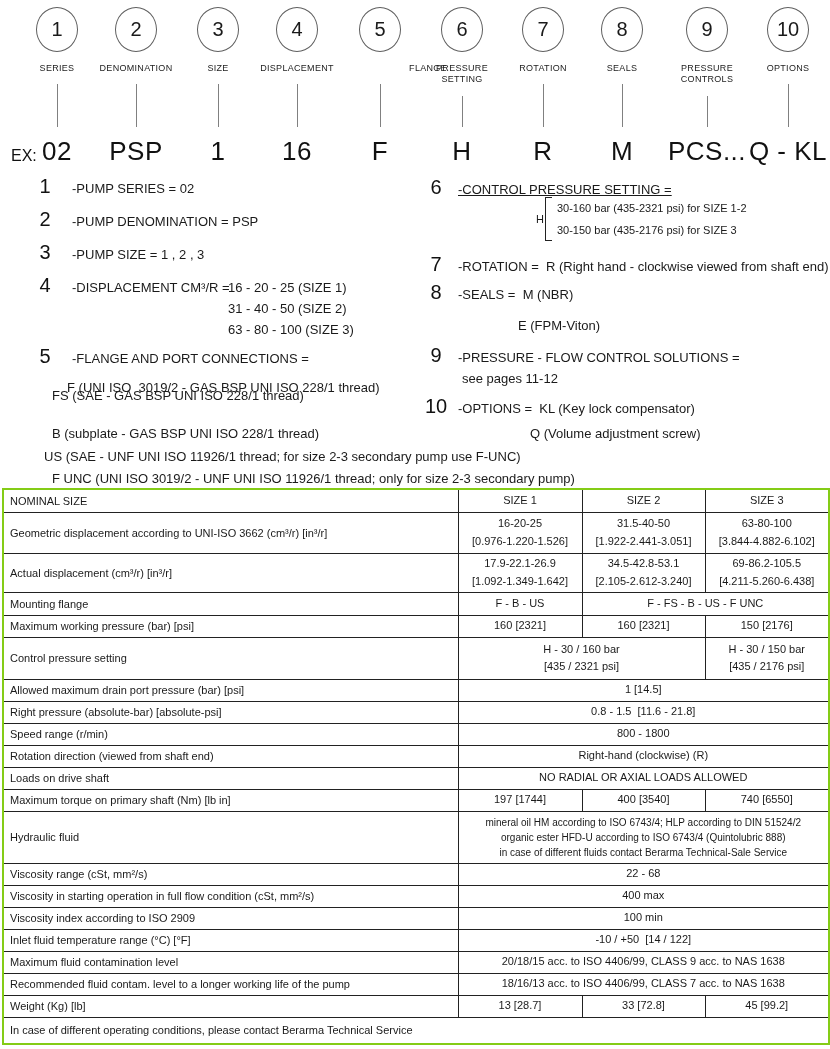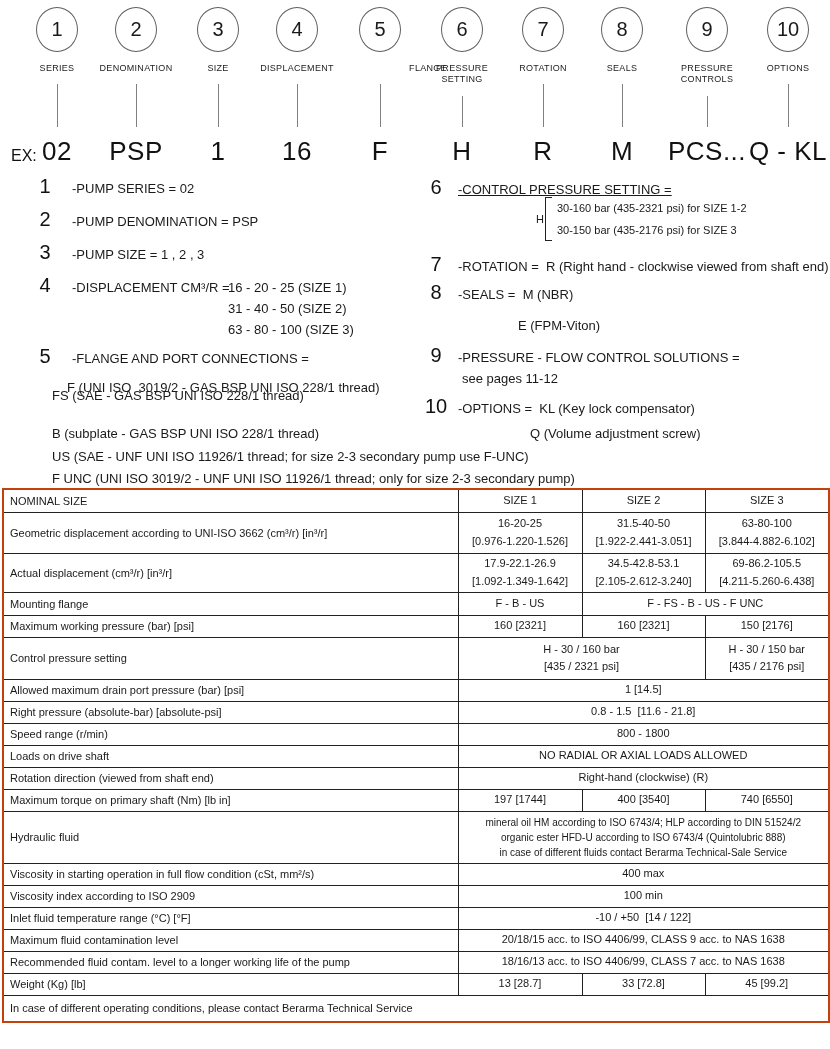--- a/index.html
+++ b/index.html
@@ -18,21 +18,21 @@
   
   .exp-num{position:absolute;font-size:20px;color:#111;text-align:center;}
   .exp-text{position:absolute;font-size:13px;color:#1a1a1a;white-space:pre;}
   .bracket-group{position:absolute;display:flex;align-items:center;}
   .bracket-h{font-size:11px;margin-right:1px;}
   .bracket-bar{width:6px;align-self:stretch;border-left:1.3px solid #222;
                border-top:1.3px solid #222;border-bottom:1.3px solid #222;}
   .bracket-lines div{font-size:11px;line-height:22px;padding-left:5px;white-space:pre;}
   
   #spec-table{position:absolute;left:2px;top:488px;width:826px;border-collapse:collapse;
-              table-layout:fixed;border:2px solid #c2410c;}
+              table-layout:fixed;border:2px solid #84cc16;}
   #spec-table td{border:1px solid #222;font-size:11px;padding:0 4px;overflow:hidden;
                  vertical-align:middle;color:#1a1a1a;}
   #spec-table td.lbl{text-align:left;padding-left:6px;}
   #spec-table td.val{text-align:center;line-height:1.55;}
   #spec-table tr.small-row td.val{font-size:10px;line-height:15px;}
 </style>
 </head>
 <body>
 
 <div id="page">
@@ -91,21 +91,21 @@
       <div class="exp-num" style="left: 32px; width: 26px; top: 274px;">4</div>
       <div class="exp-text" style="left: 72px; top: 280px;">-DISPLACEMENT CM³/R =</div>
       <div class="exp-text" style="left: 228px; top: 280px;">16 - 20 - 25 (SIZE 1)</div>
       <div class="exp-text" style="left: 228px; top: 301px;">31 - 40 - 50 (SIZE 2)</div>
       <div class="exp-text" style="left: 228px; top: 322px;">63 - 80 - 100 (SIZE 3)</div>
       <div class="exp-num" style="left: 32px; width: 26px; top: 345px;">5</div>
       <div class="exp-text" style="left: 72px; top: 351px;">-FLANGE AND PORT CONNECTIONS =</div>
       <div class="exp-text" style="left: 67px; top: 380px;">F (UNI ISO  3019/2 - GAS BSP UNI ISO 228/1 thread)</div>
       <div class="exp-text" style="left: 52px; top: 388px;">FS (SAE - GAS BSP UNI ISO 228/1 thread)</div>
       <div class="exp-text" style="left: 52px; top: 426px;">B (subplate - GAS BSP UNI ISO 228/1 thread)</div>
-      <div class="exp-text" style="left: 52px; top: 449px;">US (SAE - UNF UNI ISO 11926/1 thread; for size 2-3 secondary pump use F-UNC)</div>
+      <div class="exp-text" style="left: 44px; top: 449px;">US (SAE - UNF UNI ISO 11926/1 thread; for size 2-3 secondary pump use F-UNC)</div>
       <div class="exp-text" style="left: 52px; top: 471px;">F UNC (UNI ISO 3019/2 - UNF UNI ISO 11926/1 thread; only for size 2-3 secondary pump)</div>
       <div class="exp-num" style="left: 418px; width: 36px; top: 176px;">6</div>
       <div class="exp-text" style="left: 458px; top: 182px; text-decoration: underline;">-CONTROL PRESSURE SETTING =</div>
       <div class="bracket-group" style="left: 536px; top: 197px;">
         <span class="bracket-h">H</span>
         <div class="bracket-bar"></div>
         <div class="bracket-lines">
           <div>30-160 bar (435-2321 psi) for SIZE 1-2</div>
           <div>30-150 bar (435-2176 psi) for SIZE 3</div>
         </div>
@@ -170,36 +170,40 @@
         </tr>
         <tr style="height: 22px;">
           <td class="lbl">Right pressure (absolute-bar) [absolute-psi]</td>
           <td class="val" colspan="3">0.8 - 1.5&nbsp; [11.6 - 21.8]</td>
         </tr>
         <tr style="height: 22px;">
           <td class="lbl">Speed range (r/min)</td>
           <td class="val" colspan="3">800 - 1800</td>
         </tr>
         <tr style="height: 22px;">
+          <td class="lbl">Rotation direction (viewed from shaft end)</td>
+          <td class="val" colspan="3">Right-hand (clockwise) (R)</td>
+        </tr>
+        <tr style="height: 22px;">
           <td class="lbl">Loads on drive shaft</td>
           <td class="val" colspan="3">NO RADIAL OR AXIAL LOADS ALLOWED</td>
-        </tr>
-        <tr style="height: 22px;">
-          <td class="lbl">Rotation direction (viewed from shaft end)</td>
-          <td class="val" colspan="3">Right-hand (clockwise) (R)</td>
         </tr>
         <tr style="height: 22px;">
           <td class="lbl">Maximum torque on primary shaft (Nm) [lb in]</td>
           <td class="val">197 [1744]</td>
           <td class="val">400 [3540]</td>
           <td class="val">740 [6550]</td>
         </tr>
         <tr class="small-row" style="height: 52px;">
           <td class="lbl">Hydraulic fluid</td>
           <td class="val" colspan="3">mineral oil HM according to ISO 6743/4; HLP according to DIN 51524/2<br>organic ester HFD-U according to ISO 6743/4 (Quintolubric 888)<br>in case of different fluids contact Berarma Technical-Sale Service</td>
+        </tr>
+        <tr style="height: 22px;">
+          <td class="lbl">Viscosity range (cSt, mm²/s)</td>
+          <td class="val" colspan="3">22 - 68</td>
         </tr>
         <tr style="height: 22px;">
           <td class="lbl">Viscosity in starting operation in full flow condition (cSt, mm²/s)</td>
           <td class="val" colspan="3">400 max</td>
         </tr>
         <tr style="height: 22px;">
           <td class="lbl">Viscosity index according to ISO 2909</td>
           <td class="val" colspan="3">100 min</td>
         </tr>
         <tr style="height: 22px;">

